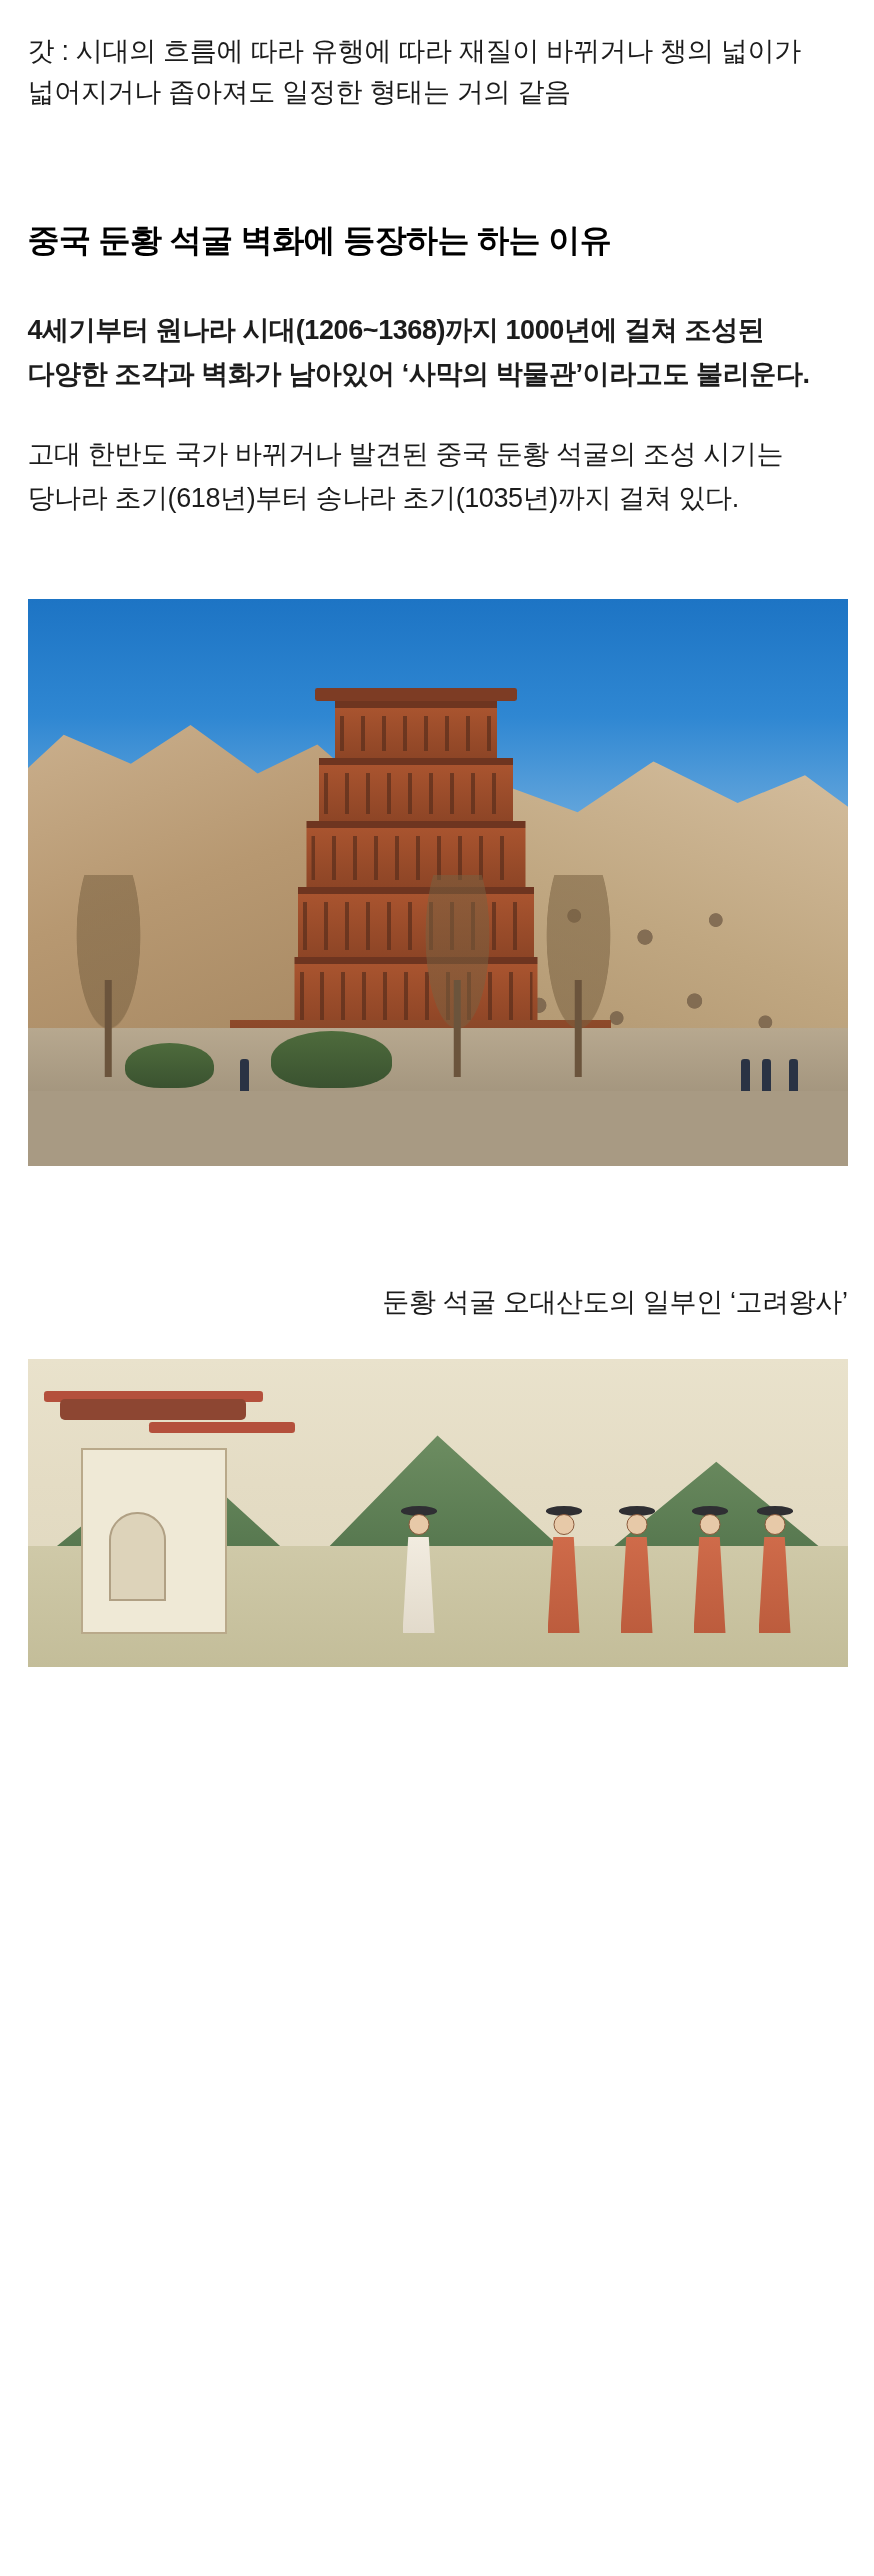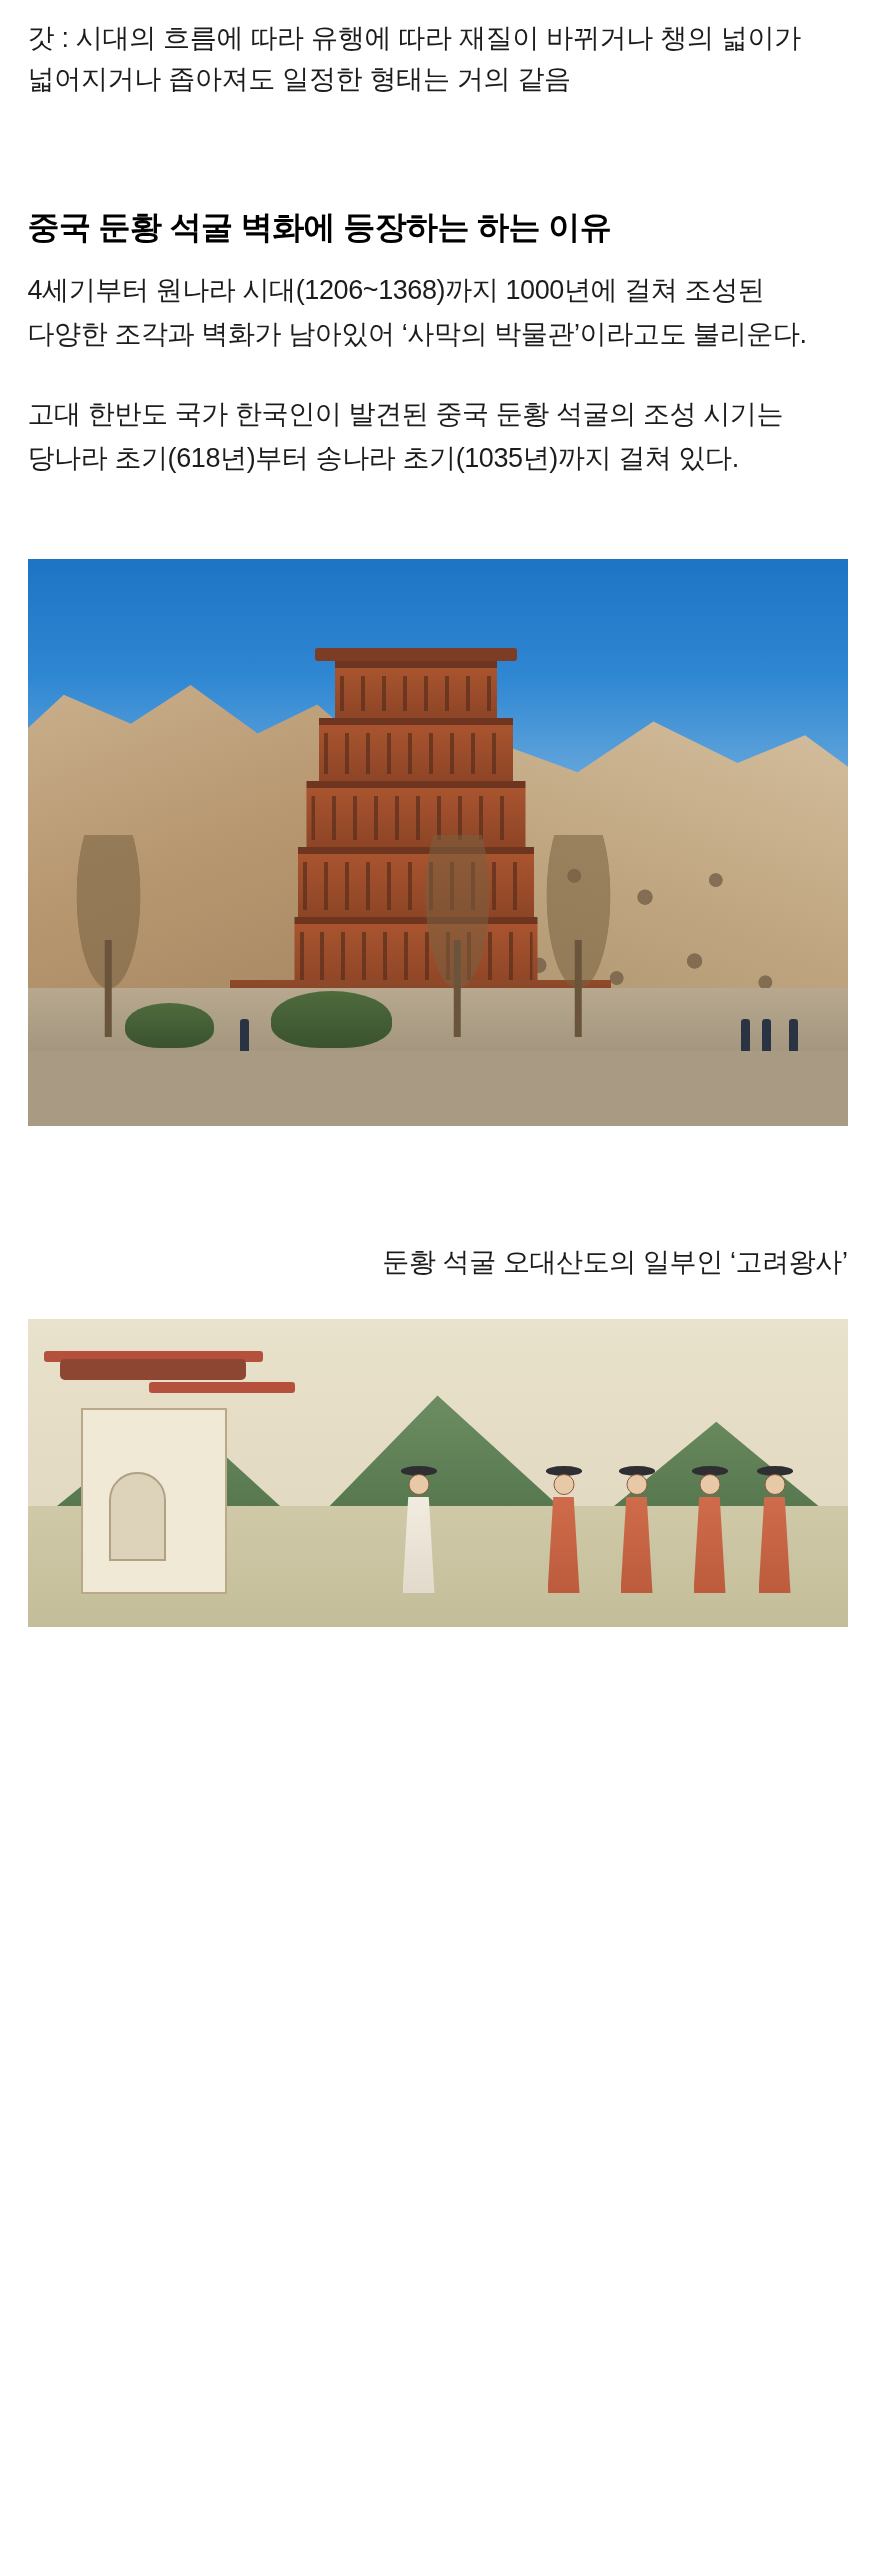--- a/index.html
+++ b/index.html
@@ -18,40 +18,40 @@
   }
   .page {
     width: 875px;
     padding: 18px 27.5px 0 27.5px;
   }
   .caption-top {
     font-size: 27px;
     line-height: 1.52;
     color: #1c1c1c;
     letter-spacing: -0.3px;
-    margin: 0 0 0 0;
+    margin: 13px 0 0 0;
     word-break: keep-all;
   }
   .heading {
     font-size: 32px;
     font-weight: bold;
     color: #000000;
     letter-spacing: -0.6px;
     margin: 105px 0 0 0;
     line-height: 1.4;
   }
   .para {
     font-size: 27px;
     line-height: 1.62;
     color: #1c1c1c;
     letter-spacing: -0.4px;
     margin: 37px 0 0 0;
     word-break: keep-all;
   }
-  .para.first-para { margin-top: 19px; }
+  .para.first-para { margin-top: 46px; font-weight: bold; }
 
   .photo-block {
     margin: 78px 0 0 0;
     width: 820px;
   }
   .photo {
     width: 820px;
     height: 567px;
     position: relative;
     overflow: hidden;
@@ -207,21 +207,21 @@
 </head>
 <body>
 
 <div class="page" data-interactable="false">
 
   <p class="caption-top" data-interactable="false">갓 : 시대의 흐름에 따라 유행에 따라 재질이 바뀌거나 챙의 넓이가 넓어지거나 좁아져도 일정한 형태는 거의 같음</p>
 
   <h2 class="heading" data-interactable="false">중국 둔황 석굴 벽화에 등장하는 하는 이유</h2>
 
   <p class="para first-para" data-interactable="false">4세기부터 원나라 시대(1206~1368)까지 1000년에 걸쳐 조성된 다양한 조각과 벽화가 남아있어 ‘사막의 박물관’이라고도 불리운다.</p>
-  <p class="para" data-interactable="false">고대 한반도 국가 한국인이 발견된 중국 둔황 석굴의 조성 시기는 당나라 초기(618년)부터 송나라 초기(1035년)까지 걸쳐 있다.</p>
+  <p class="para" data-interactable="false">고대 한반도 국가 바뀌거나 발견된 중국 둔황 석굴의 조성 시기는 당나라 초기(618년)부터 송나라 초기(1035년)까지 걸쳐 있다.</p>
 
   <div class="photo-block" data-interactable="false">
     <div class="photo" data-interactable="false">
       <div class="sky" data-interactable="false"></div>
       <div class="cliff-left" data-interactable="false"></div>
       <div class="cliff-right" data-interactable="false"></div>
 
       <div class="temple" data-interactable="false">
         <div class="roof" style="top:0; width:202px;" data-interactable="false"></div>
         <div class="tier" style="top:13px; width:162px; height:57px;" data-interactable="false"></div>

